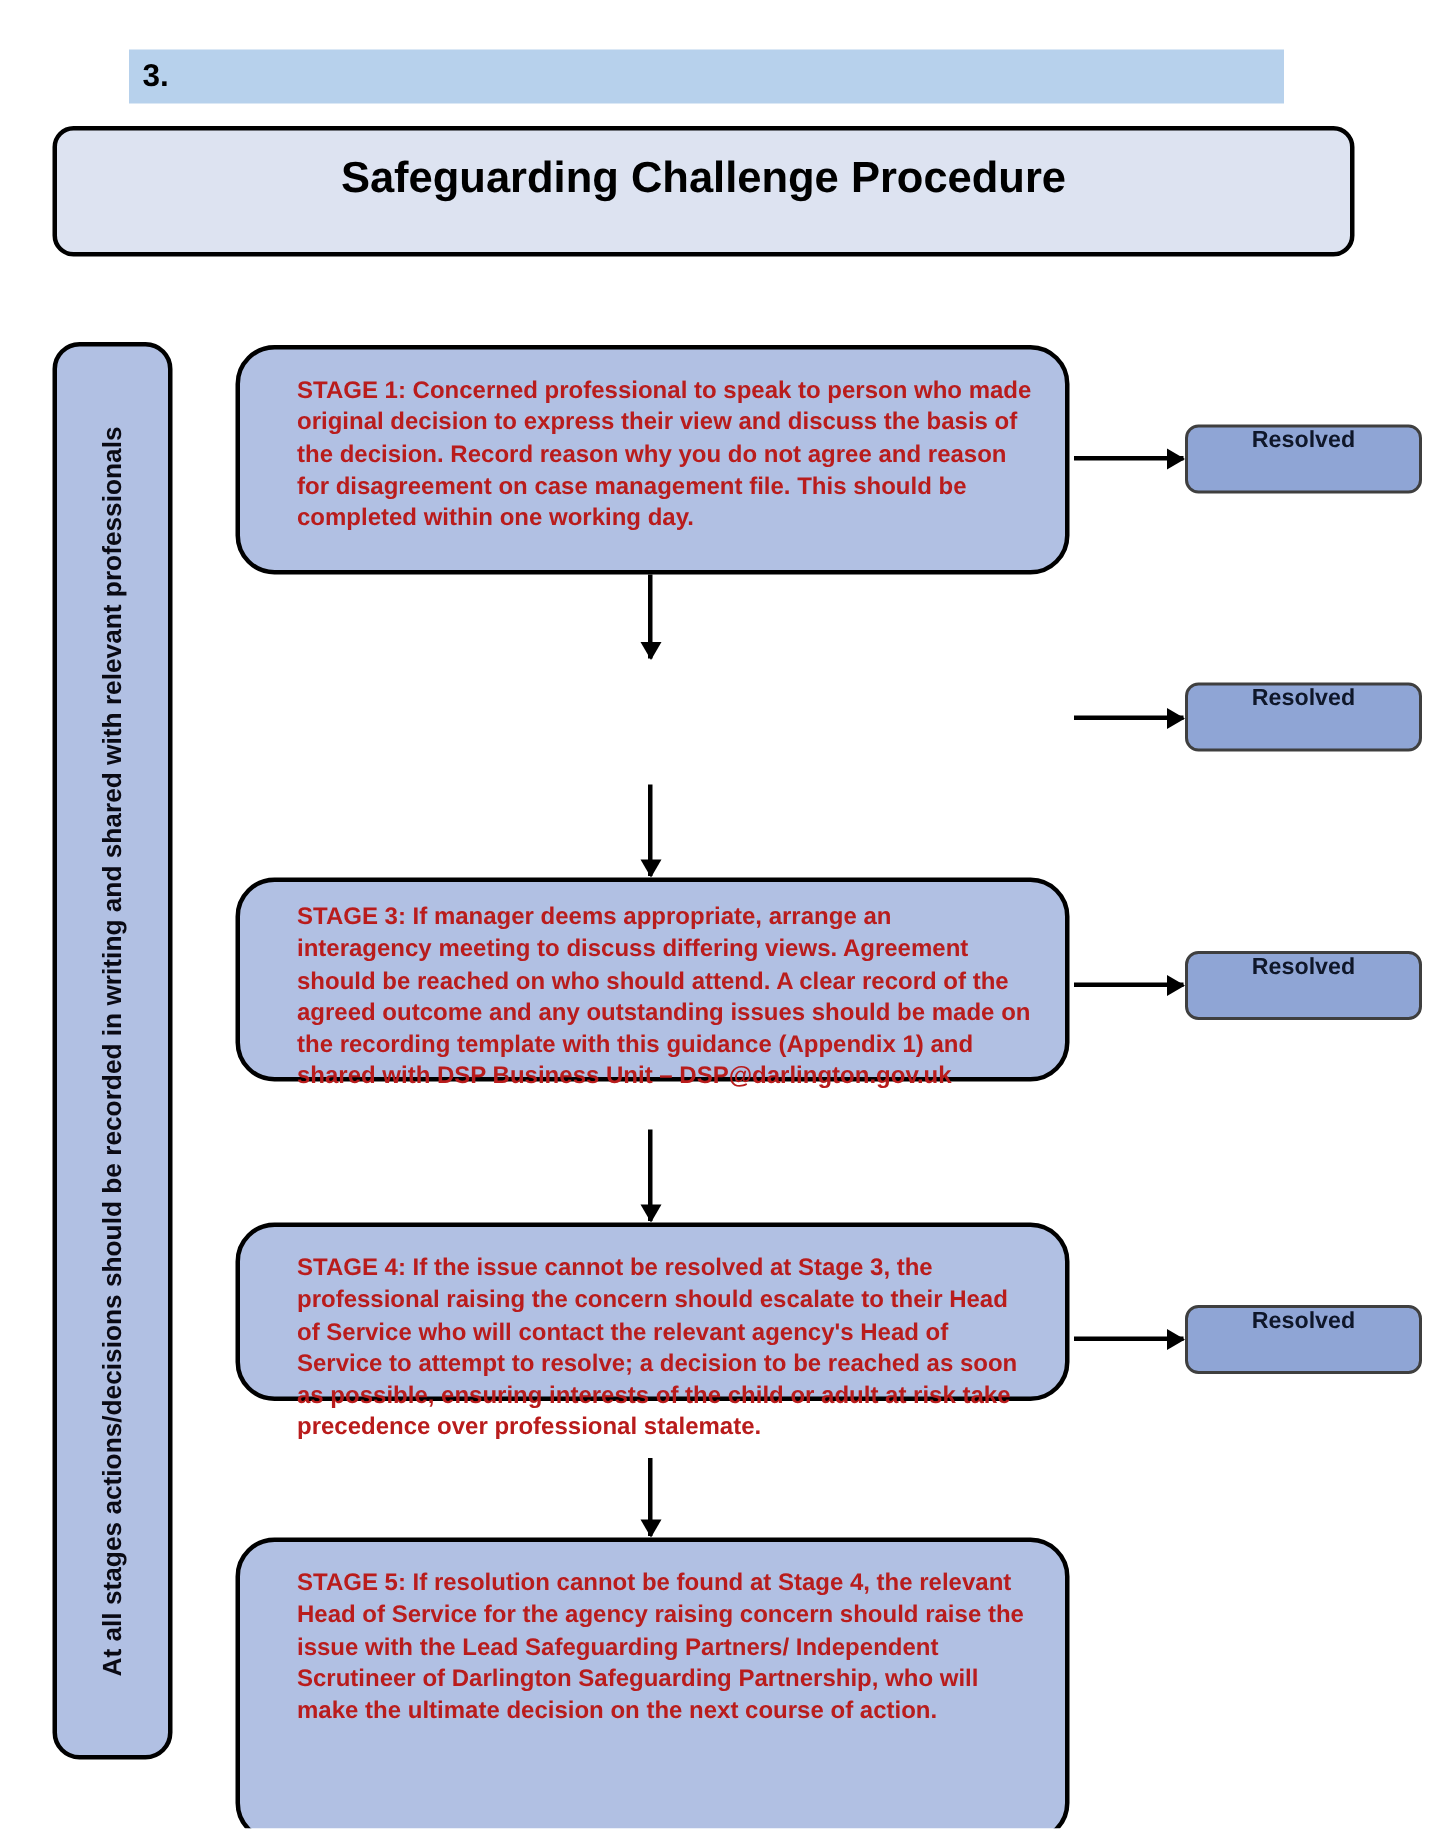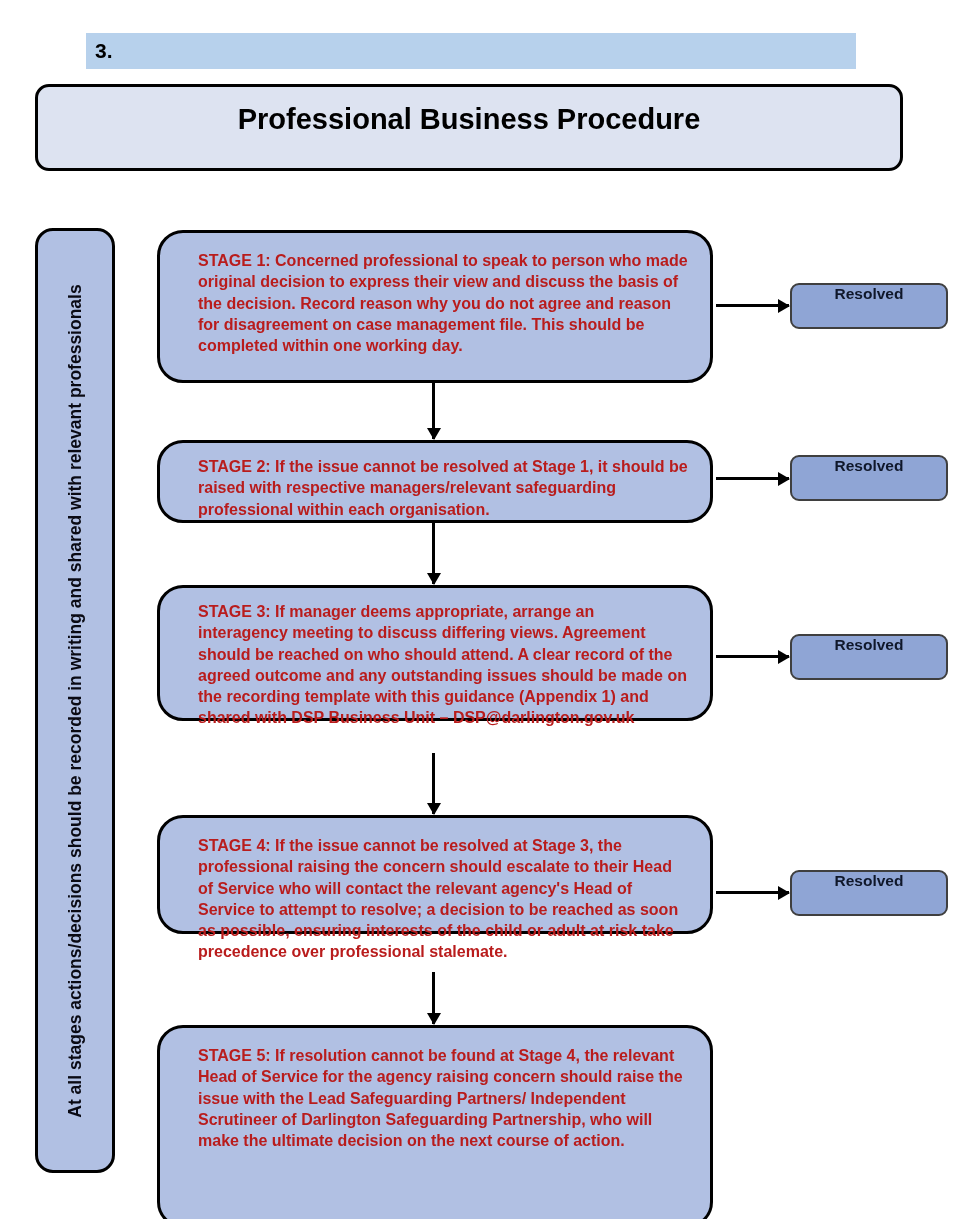--- a/index.html
+++ b/index.html
@@ -166,32 +166,29 @@
 </head>
 <body>
 
 <div class="canvas">
 
   <div class="heading">
     <span>3.</span>
   </div>
 
   <div class="title-box">
-    <span>Professional Business Procedure</span>
+    <span>Safeguarding Challenge Procedure</span>
   </div>
 
   <div class="sidebar">
     <div class="sidebar-text">At all stages actions/decisions should be recorded in writing and shared with relevant professionals</div>
   </div>
 
   <div class="stage s1">
     <div class="stage-text">STAGE 1: Concerned professional to speak to person who made original decision to express their view and discuss the basis of the decision.  Record reason why you do not agree and reason for disagreement on case management file. This should be completed within one working day.</div>
-  </div>
-  <div class="stage s2">
-    <div class="stage-text">STAGE 2: If the issue cannot be resolved at Stage 1, it should be raised with respective managers/relevant safeguarding professional within each organisation.</div>
   </div>
   <div class="stage s3">
     <div class="stage-text">STAGE 3: If manager deems appropriate, arrange an interagency meeting to discuss differing views. Agreement should be reached on who should attend. A clear record of the agreed outcome and any outstanding issues should be made on the recording template with this guidance (Appendix 1) and shared with DSP Business Unit – DSP@darlington.gov.uk</div>
   </div>
   <div class="stage s4">
     <div class="stage-text">STAGE 4: If the issue cannot be resolved at Stage 3, the professional raising the concern should escalate to their Head of Service who will contact the relevant agency's Head of Service to attempt to resolve; a decision to be reached as soon as possible, ensuring interests of the child or adult at risk take precedence over professional stalemate.</div>
   </div>
   <div class="stage s5">
     <div class="stage-text">STAGE 5: If resolution cannot be found at Stage 4, the relevant Head of Service for the agency raising concern should raise the issue with the Lead Safeguarding Partners/ Independent Scrutineer of Darlington Safeguarding Partnership, who will make the ultimate decision on the next course of action.</div>
   </div>

